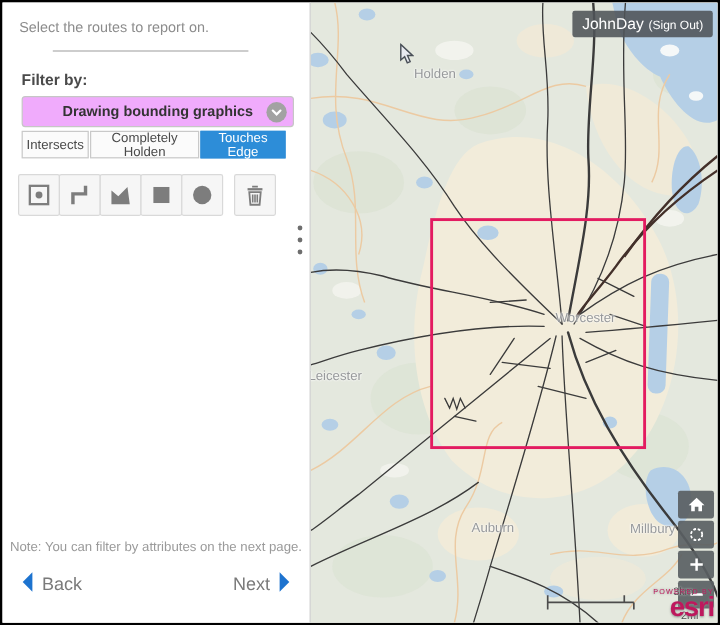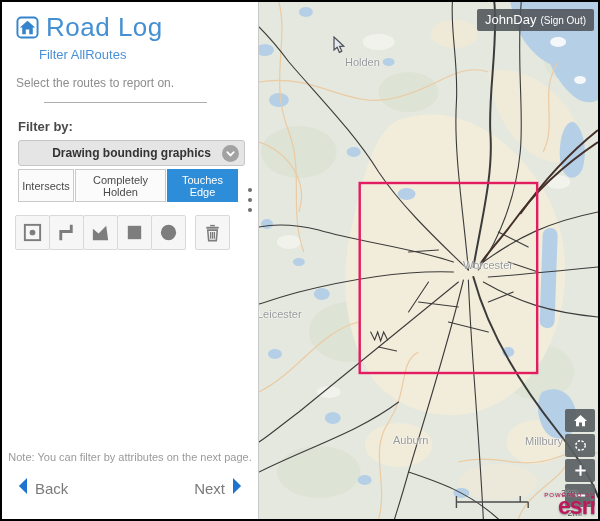--- a/index.html
+++ b/index.html
@@ -11,26 +11,26 @@
   .panel { width:257px; height:100%; background:#fff; border-right:1px solid #c9c9c9; position:relative; flex:0 0 257px; }
   .header { padding:10px 0 0 14px; }
   .title-row { display:flex; align-items:center; gap:7px; }
   .home-ic { width:23px; height:23px; flex:0 0 23px; }
   .app-title { font-size:26px; font-weight:400; color:#4590d2; letter-spacing:0.5px; }
   .breadcrumb { font-size:13px; color:#4a90d5; margin:4px 0 0 23px; cursor:pointer; }
   .desc { font-size:12px; color:#8c8c8c; margin:14px 0 0 14px; }
   .divider { border:none; border-top:1px solid #adadad; margin:12px 0 0 42px; width:163px; }
   .filter-label { font-size:13px; color:#4a4a4a; font-weight:700; margin:16px 0 6px 16px; }
 
-  .dropdown { margin:0 0 0 16px; width:227px; height:26px; background:#e5e5e5; border:1px solid #c6c6c6; border-radius:3px; display:flex; align-items:center; justify-content:center; position:relative; cursor:pointer; }
+  .dropdown { margin:0 0 0 16px; width:227px; height:26px; background:#f0abfc; border:1px solid #c6c6c6; border-radius:3px; display:flex; align-items:center; justify-content:center; position:relative; cursor:pointer; }
   .dropdown .dd-text { font-size:12px; font-weight:700; color:#333; }
   .dd-chev { position:absolute; right:5px; top:4px; width:17px; height:17px; border-radius:50%; background:#a2a2a2; display:flex; align-items:center; justify-content:center; }
 
   .modes { display:flex; margin:3px 0 0 16px; width:227px; }
-  .mode-btn { height:33px; background:#fbfbfb; border:1px solid #c9c9c9; font-size:11px; color:#4a4a4a; display:flex; align-items:center; justify-content:center; cursor:pointer; margin-right:1px; }
+  .mode-btn { height:23px; background:#fbfbfb; border:1px solid #c9c9c9; font-size:11px; color:#4a4a4a; display:flex; align-items:center; justify-content:center; cursor:pointer; margin-right:1px; }
   .mode-btn:last-child { margin-right:0; }
   .mode-btn.selected { background:#2d8dd8; border-color:#2d8dd8; color:#fff; }
   .mode-w1 { width:56px; } .mode-w2 { width:91px; } .mode-w3 { width:71px; }
 
   .tools { display:flex; align-items:center; margin:13px 0 0 13px; }
   .tool-btn { width:35px; height:35px; background:#f6f6f6; border:1px solid #d9d9d9; display:flex; align-items:center; justify-content:center; cursor:pointer; margin-left:-1px; border-radius:2px; }
   .tool-btn:first-child { margin-left:0; }
   .trash-btn { margin-left:9px; }
   .tool-btn svg { display:block; }
 
@@ -66,32 +66,20 @@
   .esri .brand { font-size:23px; font-weight:700; letter-spacing:-1px; text-shadow:0 1px 2px #8a8a8a; line-height:1; }
 
   .cursor-arrow { position:absolute; left:74px; top:34px; pointer-events:none; }
 </style>
 </head>
 <body>
 
 <div class="frame">
 
   <div class="panel">
-    <div class="header">
-      <div class="title-row">
-        <span class="home-ic">
-          <svg viewBox="0 0 24 24" width="23" height="23">
-            <rect x="1.5" y="1.5" width="21" height="21" rx="4" fill="none" stroke="#3584cc" stroke-width="2"></rect>
-            <path d="M12 5 L20 12 L17.5 12 L17.5 19 L13.8 19 L13.8 14 L10.2 14 L10.2 19 L6.5 19 L6.5 12 L4 12 Z" fill="#3584cc"></path>
-          </svg>
-        </span>
-        <span class="app-title">Road Log</span>
-      </div>
-      <div class="breadcrumb">Filter AllRoutes</div>
-    </div>
 
     <div class="desc">Select the routes to report on.</div>
     <hr class="divider">
 
     <div class="filter-label">Filter by:</div>
 
     <div class="dropdown">
       <span class="dd-text">Drawing bounding graphics</span>
       <span class="dd-chev">
         <svg viewBox="0 0 12 12" width="11" height="11">

